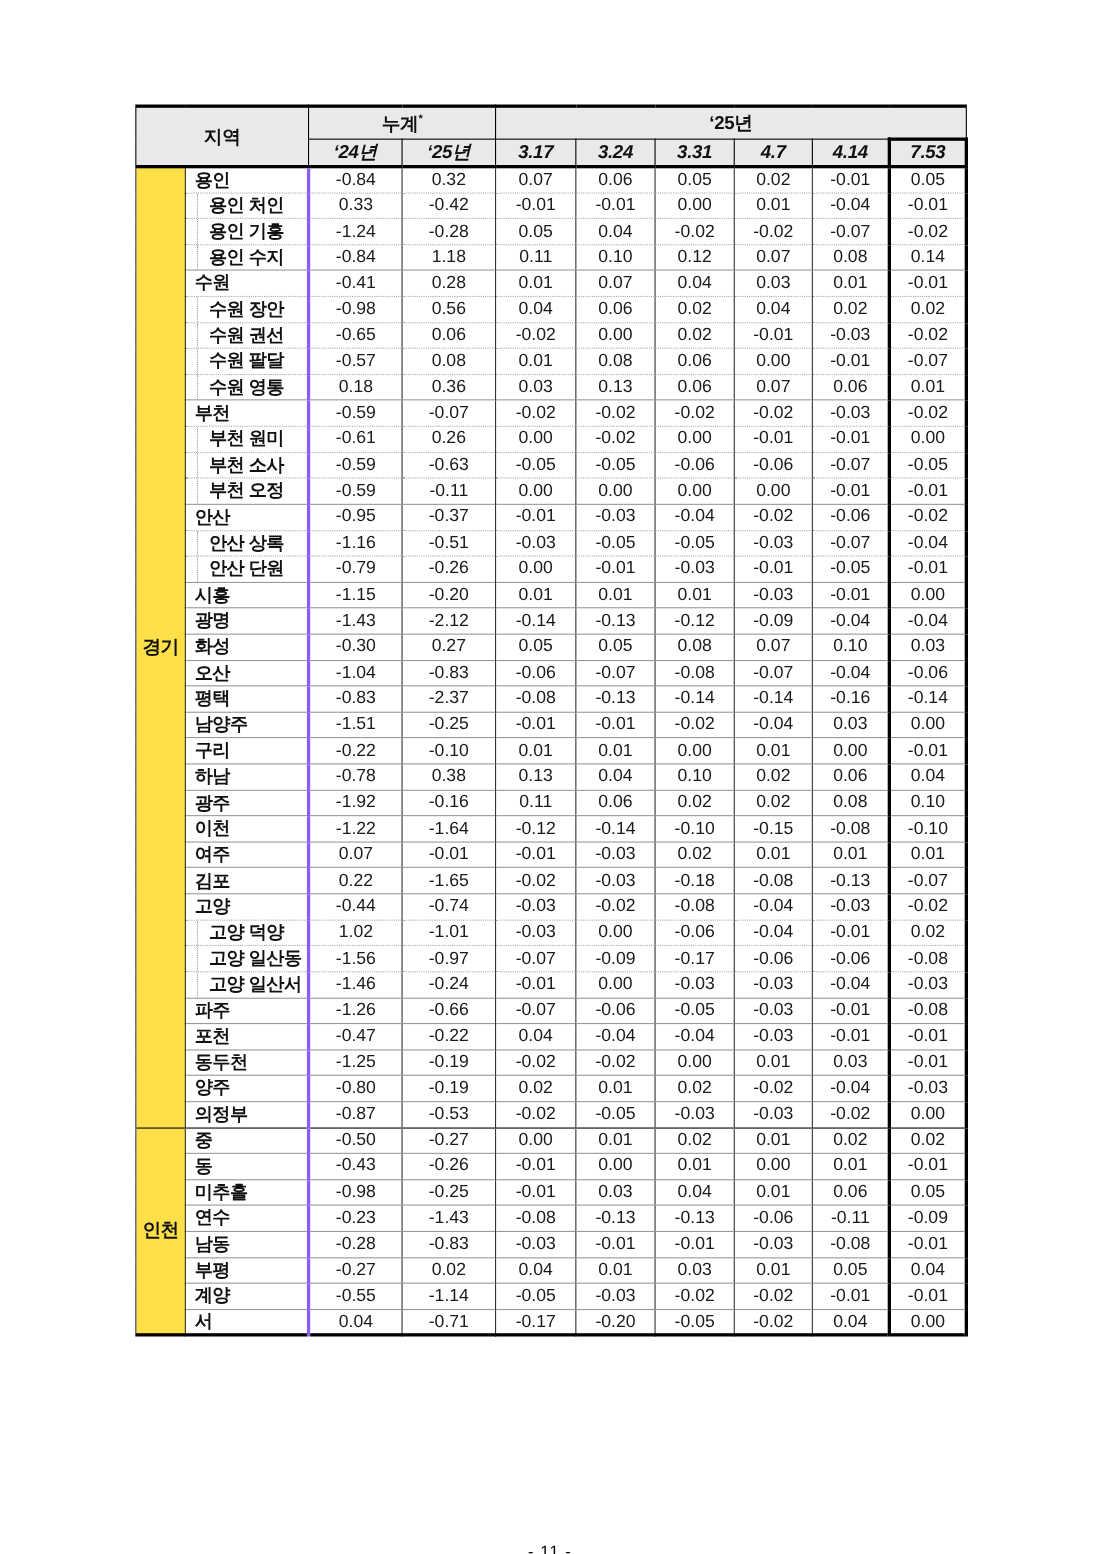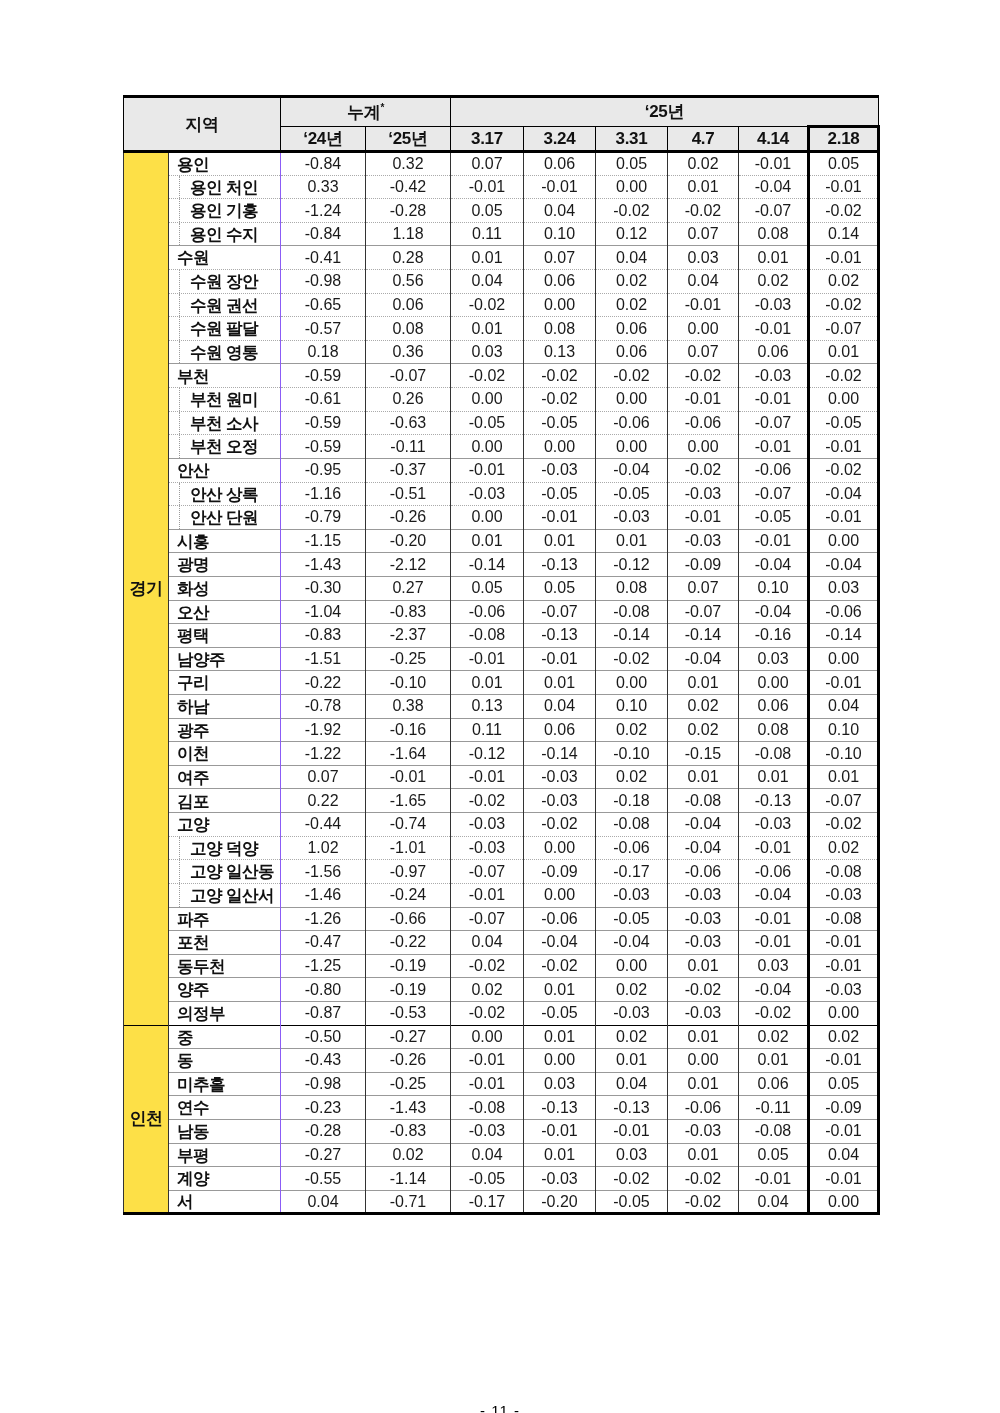--- a/index.html
+++ b/index.html
@@ -15,21 +15,21 @@
   table.price-table {
     position: absolute; left: 123px; top: 95px;
     width: 755px;
     border-collapse: collapse; table-layout: fixed;
     border-top: 3px solid #000;
     border-bottom: 3px solid #000;
     border-left: 1px solid #000;
     border-right: 1px solid #000;
   }
   thead tr.h1 { height: 30px; }
-  thead tr.h2 { height: 25px; }
+  thead tr.h2 { height: 25px; font-style: italic; }
   thead th {
     background: #e9e9e9;
     font-weight: bold; font-size: 17px;
     border: 1px solid #000;
     padding: 0; text-align: center; vertical-align: middle;
     letter-spacing: -0.3px;
   }
   thead th.span2 { border-bottom: 3px solid #000; }
   thead tr.h2 th { border-bottom: 3px solid #000; }
   thead th sup { font-size: 10px; vertical-align: super; line-height: 0; }
@@ -41,21 +41,21 @@
     border-left: 1px solid #333;
     font-size: 16px; line-height: 1;
   }
   td.province {
     border-right: 1px solid #333;
     font-weight: bold; font-size: 17px; text-align: center;
     background: #fde047; letter-spacing: -0.5px;
   }
   td.region {
     text-align: left; font-weight: bold; font-size: 16.5px;
-    padding-left: 8px; border-right: 1px solid #8b5cf6;
+    padding-left: 8px; border-right: 3px solid #8b5cf6;
     letter-spacing: -0.5px; position: relative;
     white-space: nowrap; overflow: hidden;
   }
   tr.sub td.region { padding-left: 21px; }
   tr.sub td.region::before {
     content: ""; position: absolute; left: 10px; top: 0; bottom: 0;
     border-left: 1px dotted #9a9a9a;
   }
   td.value { text-align: center; color: #1a1a1a; }
   td.value.col-421 { border-left: 3px solid #000; border-right: 3px solid #000; }
@@ -103,21 +103,21 @@
         <th colspan="6">‘25년</th>
       </tr>
       <tr class="h2">
         <th>‘24년</th>
         <th>‘25년</th>
         <th>3.17</th>
         <th>3.24</th>
         <th>3.31</th>
         <th>4.7</th>
         <th>4.14</th>
-        <th class="col-421">2.18</th>
+        <th class="col-421">7.53</th>
       </tr>
     </thead>
     <tbody id="table-body">
         <tr class="parent group-start">
           <td class="province" rowspan="37">경기</td>
           <td class="region">용인</td>
           <td class="value">-0.84</td>
           <td class="value">0.32</td>
           <td class="value">0.07</td>
           <td class="value">0.06</td>

